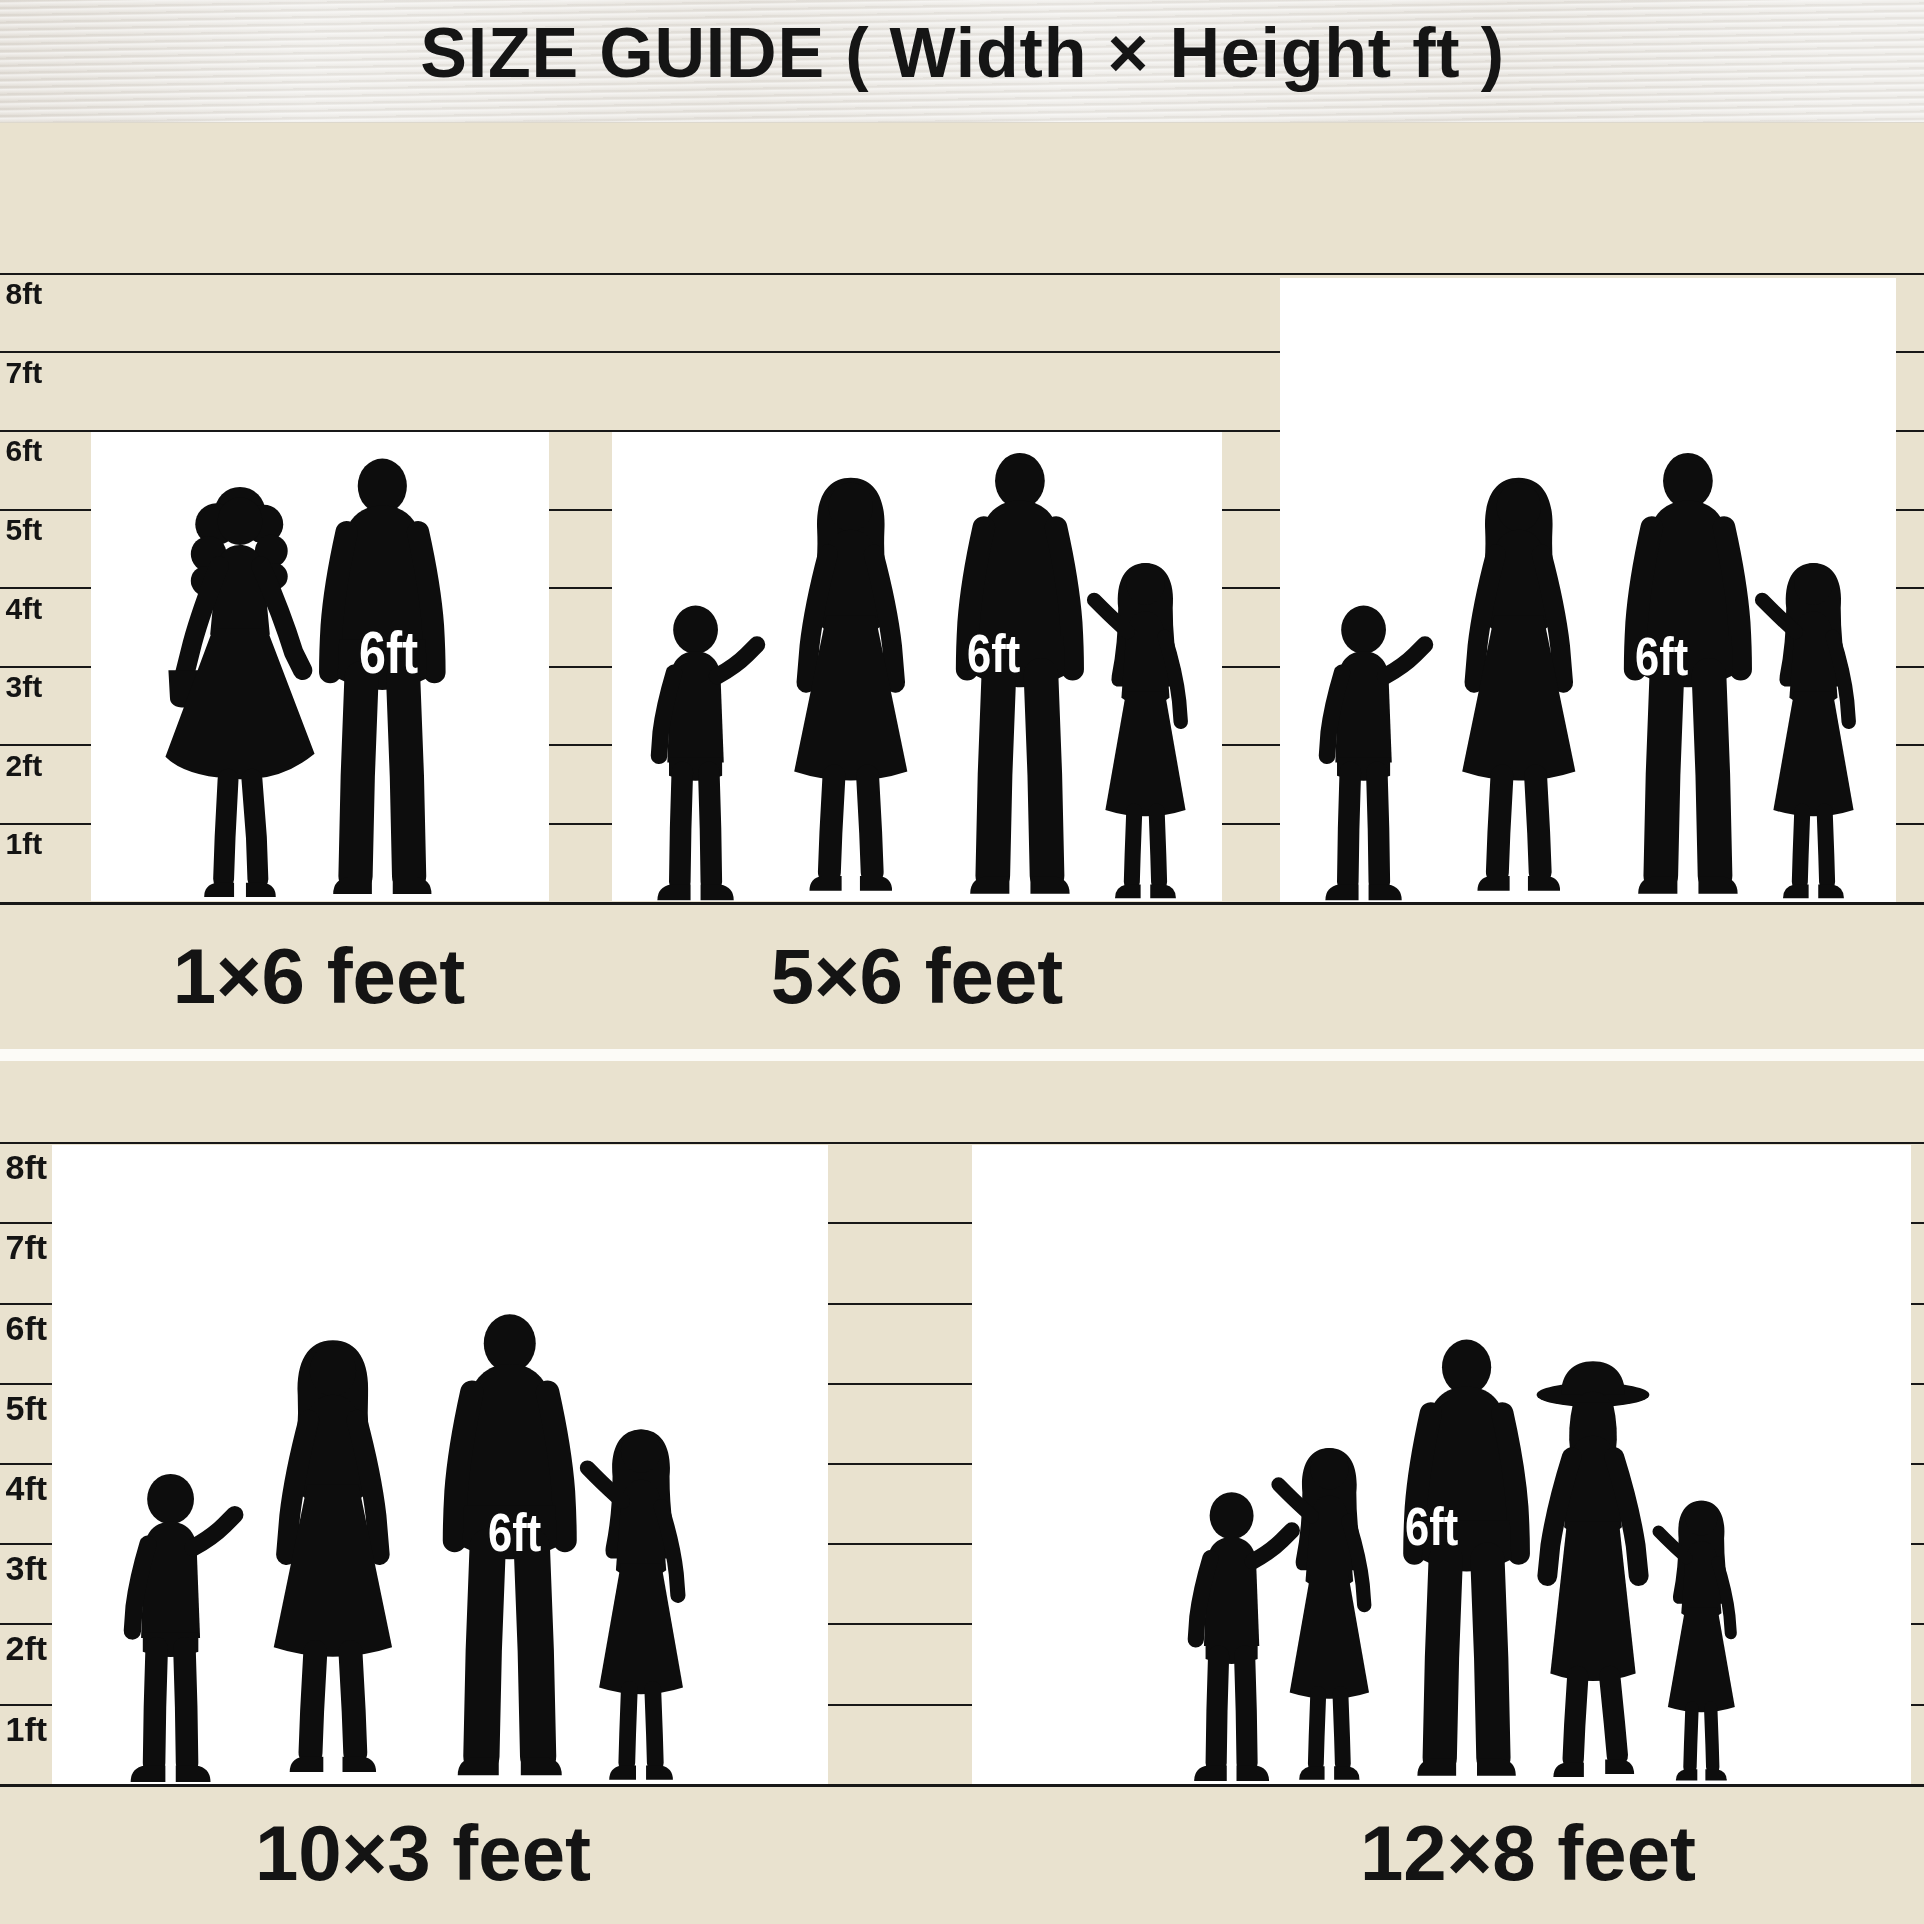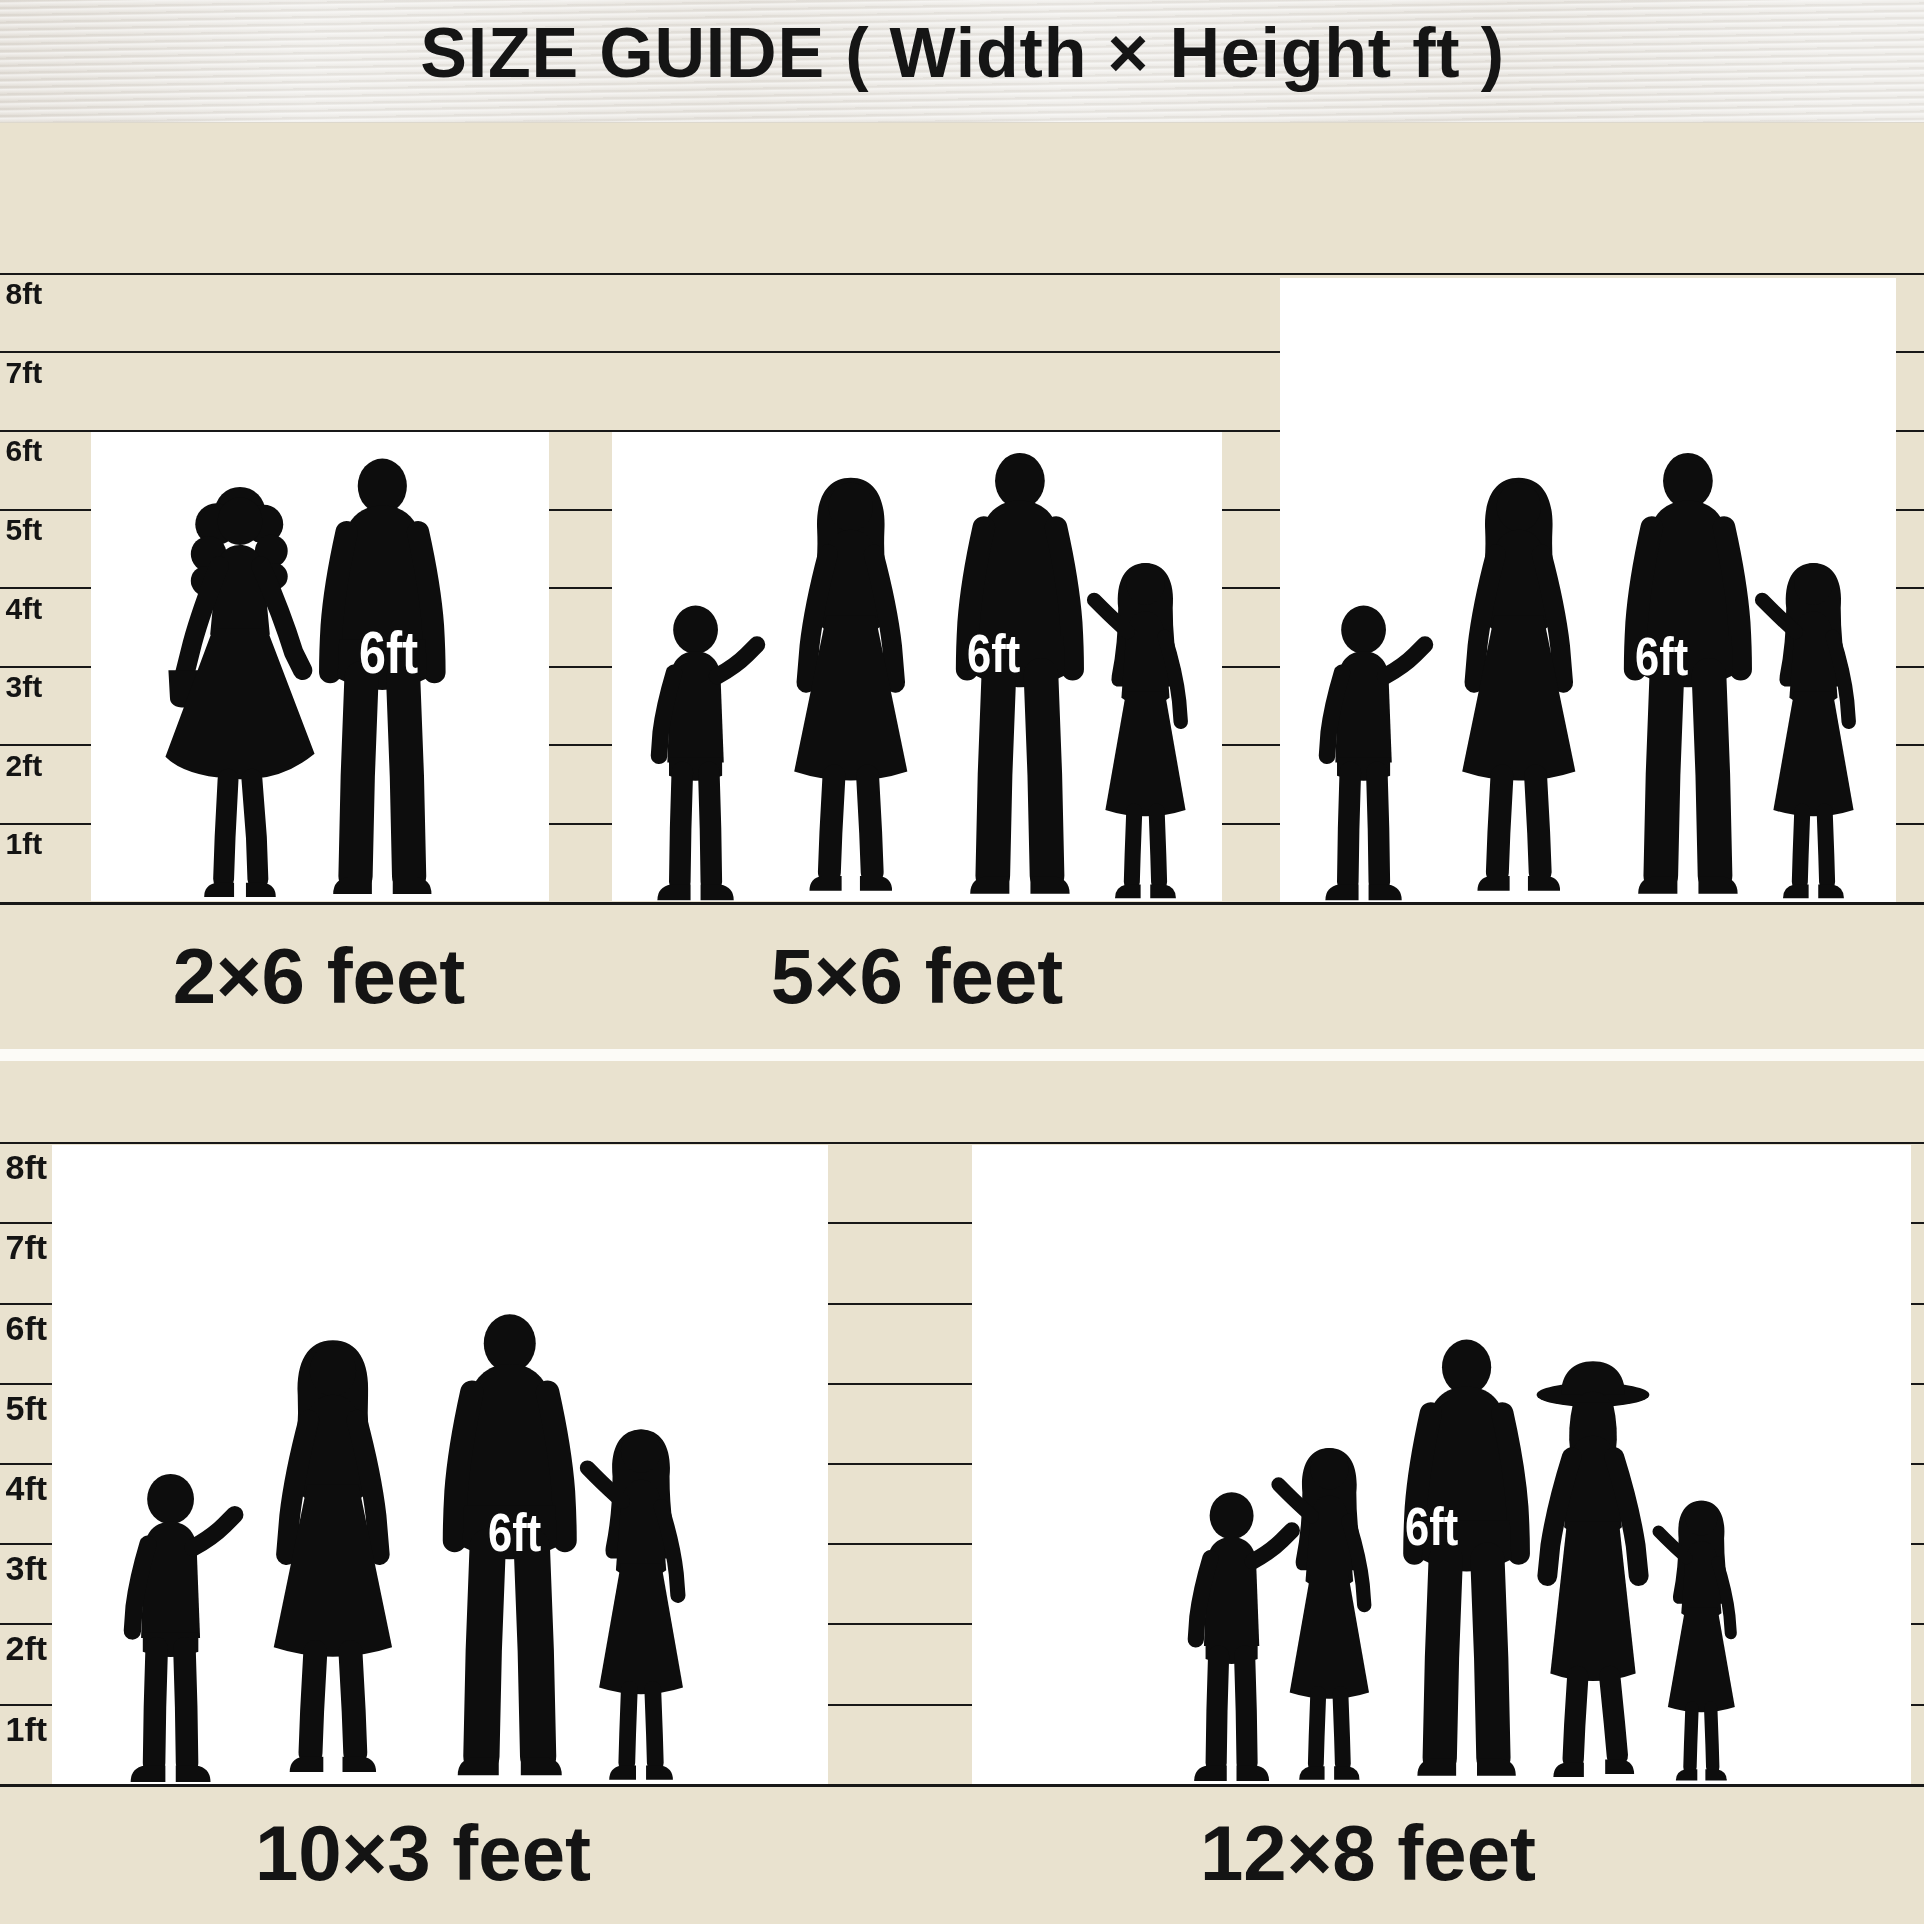--- a/index.html
+++ b/index.html
@@ -175,21 +175,21 @@
     <use href="#fam4"></use>
   </svg>
   <svg class="fig" style="left:1292px;top:446px" width="602" height="481" viewBox="0 0 750 600">
     <use href="#fam4"></use>
   </svg>
 
   <div class="marker" style="left:359px;top:624px;font-size:59px">6ft</div>
   <div class="marker" style="left:967px;top:627px;font-size:53px">6ft</div>
   <div class="marker" style="left:1635px;top:630px;font-size:53px">6ft</div>
 
-  <div class="sizelabel" style="left:319px;top:937px">2×6 feet</div>
+  <div class="sizelabel" style="left:319px;top:937px">1×6 feet</div>
   <div class="sizelabel" style="left:917px;top:937px">5×6 feet</div>
 
   <div class="divider"></div>
 
   <div class="hline" style="top:1142px"></div>
   <div class="hline" style="top:1222px"></div>
   <div class="hline" style="top:1303px"></div>
   <div class="hline" style="top:1383px"></div>
   <div class="hline" style="top:1463px"></div>
   <div class="hline" style="top:1543px"></div>
@@ -217,16 +217,16 @@
     <use href="#sil-girl" transform="translate(128,148) scale(1.98)"></use>
     <use href="#sil-man" transform="translate(286,16) scale(1.86)"></use>
     <use href="#sil-whawt" transform="translate(413,42) scale(1.90)"></use>
     <use href="#sil-girl" transform="translate(606,215) scale(1.67)"></use>
   </svg>
 
   <div class="marker" style="left:488px;top:1506px;font-size:53px">6ft</div>
   <div class="marker" style="left:1405px;top:1500px;font-size:53px">6ft</div>
 
   <div class="sizelabel" style="left:423px;top:1814px">10×3 feet</div>
-  <div class="sizelabel" style="left:1368px;top:1814px">12×8 feet</div>
+  <div class="sizelabel" style="left:1528px;top:1814px">12×8 feet</div>
 
 </div>
 
 
 </body></html>

